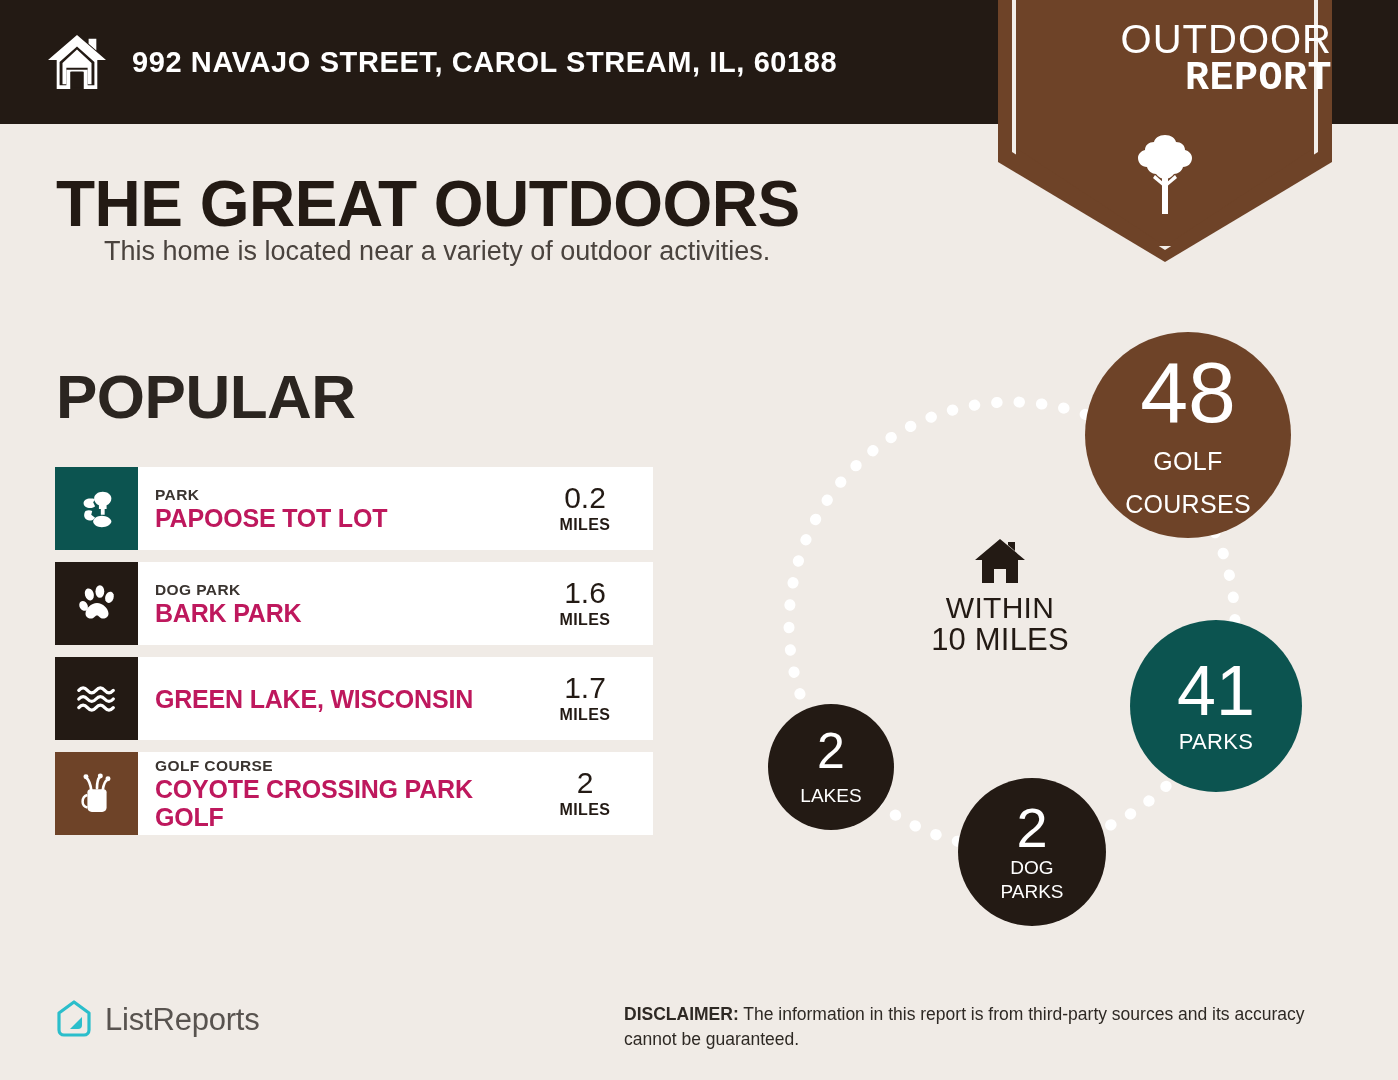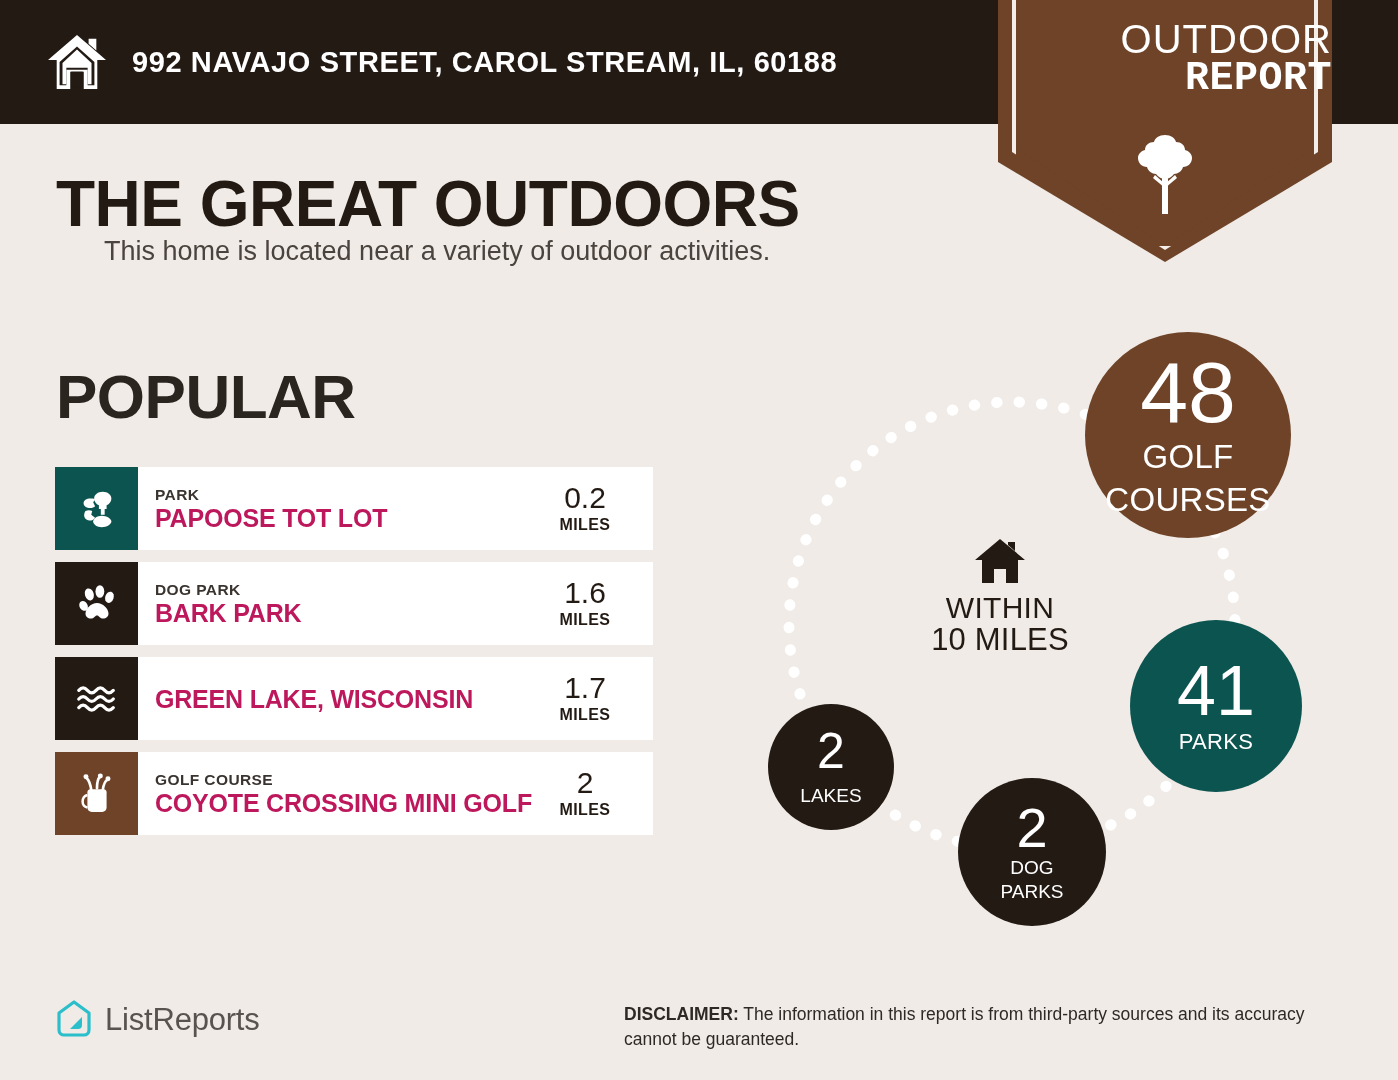--- a/index.html
+++ b/index.html
@@ -96,21 +96,21 @@
   .bubble{
     position:absolute;border-radius:50%;
     display:flex;flex-direction:column;align-items:center;justify-content:center;
     color:#FFFFFF;text-align:center;
   }
   .b-num{font-weight:400;line-height:.92;}
   .b-lab{font-weight:400;line-height:1.05;}
 
   .b-golf{left:345px;top:12px;width:206px;height:206px;background:#6E4328;}
   .b-golf .b-num{font-size:86px;}
-  .b-golf .b-lab{font-size:33px;margin-top:8px;letter-spacing:.3px;}
+  .b-golf .b-lab{font-size:25px;margin-top:16px;letter-spacing:.3px;}
 
   .b-parks{left:390px;top:300px;width:172px;height:172px;background:#0C5450;}
   .b-parks .b-num{font-size:70px;}
   .b-parks .b-lab{font-size:22px;margin-top:6px;letter-spacing:.3px;}
 
   .b-lakes{left:28px;top:384px;width:126px;height:126px;background:#231A14;}
   .b-lakes .b-num{font-size:50px;}
   .b-lakes .b-lab{font-size:19px;margin-top:12px;}
 
   .b-dogparks{left:218px;top:458px;width:148px;height:148px;background:#231A14;}
@@ -242,21 +242,21 @@
           </g>
           <circle fill="#FFF" cx="12.5" cy="6" r="2.6"></circle>
           <circle fill="#FFF" cx="27.5" cy="5.2" r="2.6"></circle>
           <circle fill="#FFF" cx="35.5" cy="8.2" r="2.6"></circle>
           <path fill="#FFF" d="M17 19h14c2 0 3 1.4 3 3.2v16c0 2.6-2 4.6-4.6 4.6H18.6C16 42.8 14 40.8 14 38.2v-16c0-1.8 1-3.2 3-3.2z"></path>
           <path fill="none" stroke="#FFF" stroke-width="2.6" d="M14 25c-4 1-5 4-5 7s1 5 5 6"></path>
         </svg>
       </div>
       <div class="row-mid">
         <div class="cat">GOLF COURSE</div>
-        <div class="name">COYOTE CROSSING MINI GOLF</div>
+        <div class="name">COYOTE CROSSING PARK GOLF</div>
       </div>
       <div class="row-right">
         <div class="dist">2</div>
         <div class="unit">MILES</div>
       </div>
     </div>
 
   </div>
 
   <div class="diagram">

